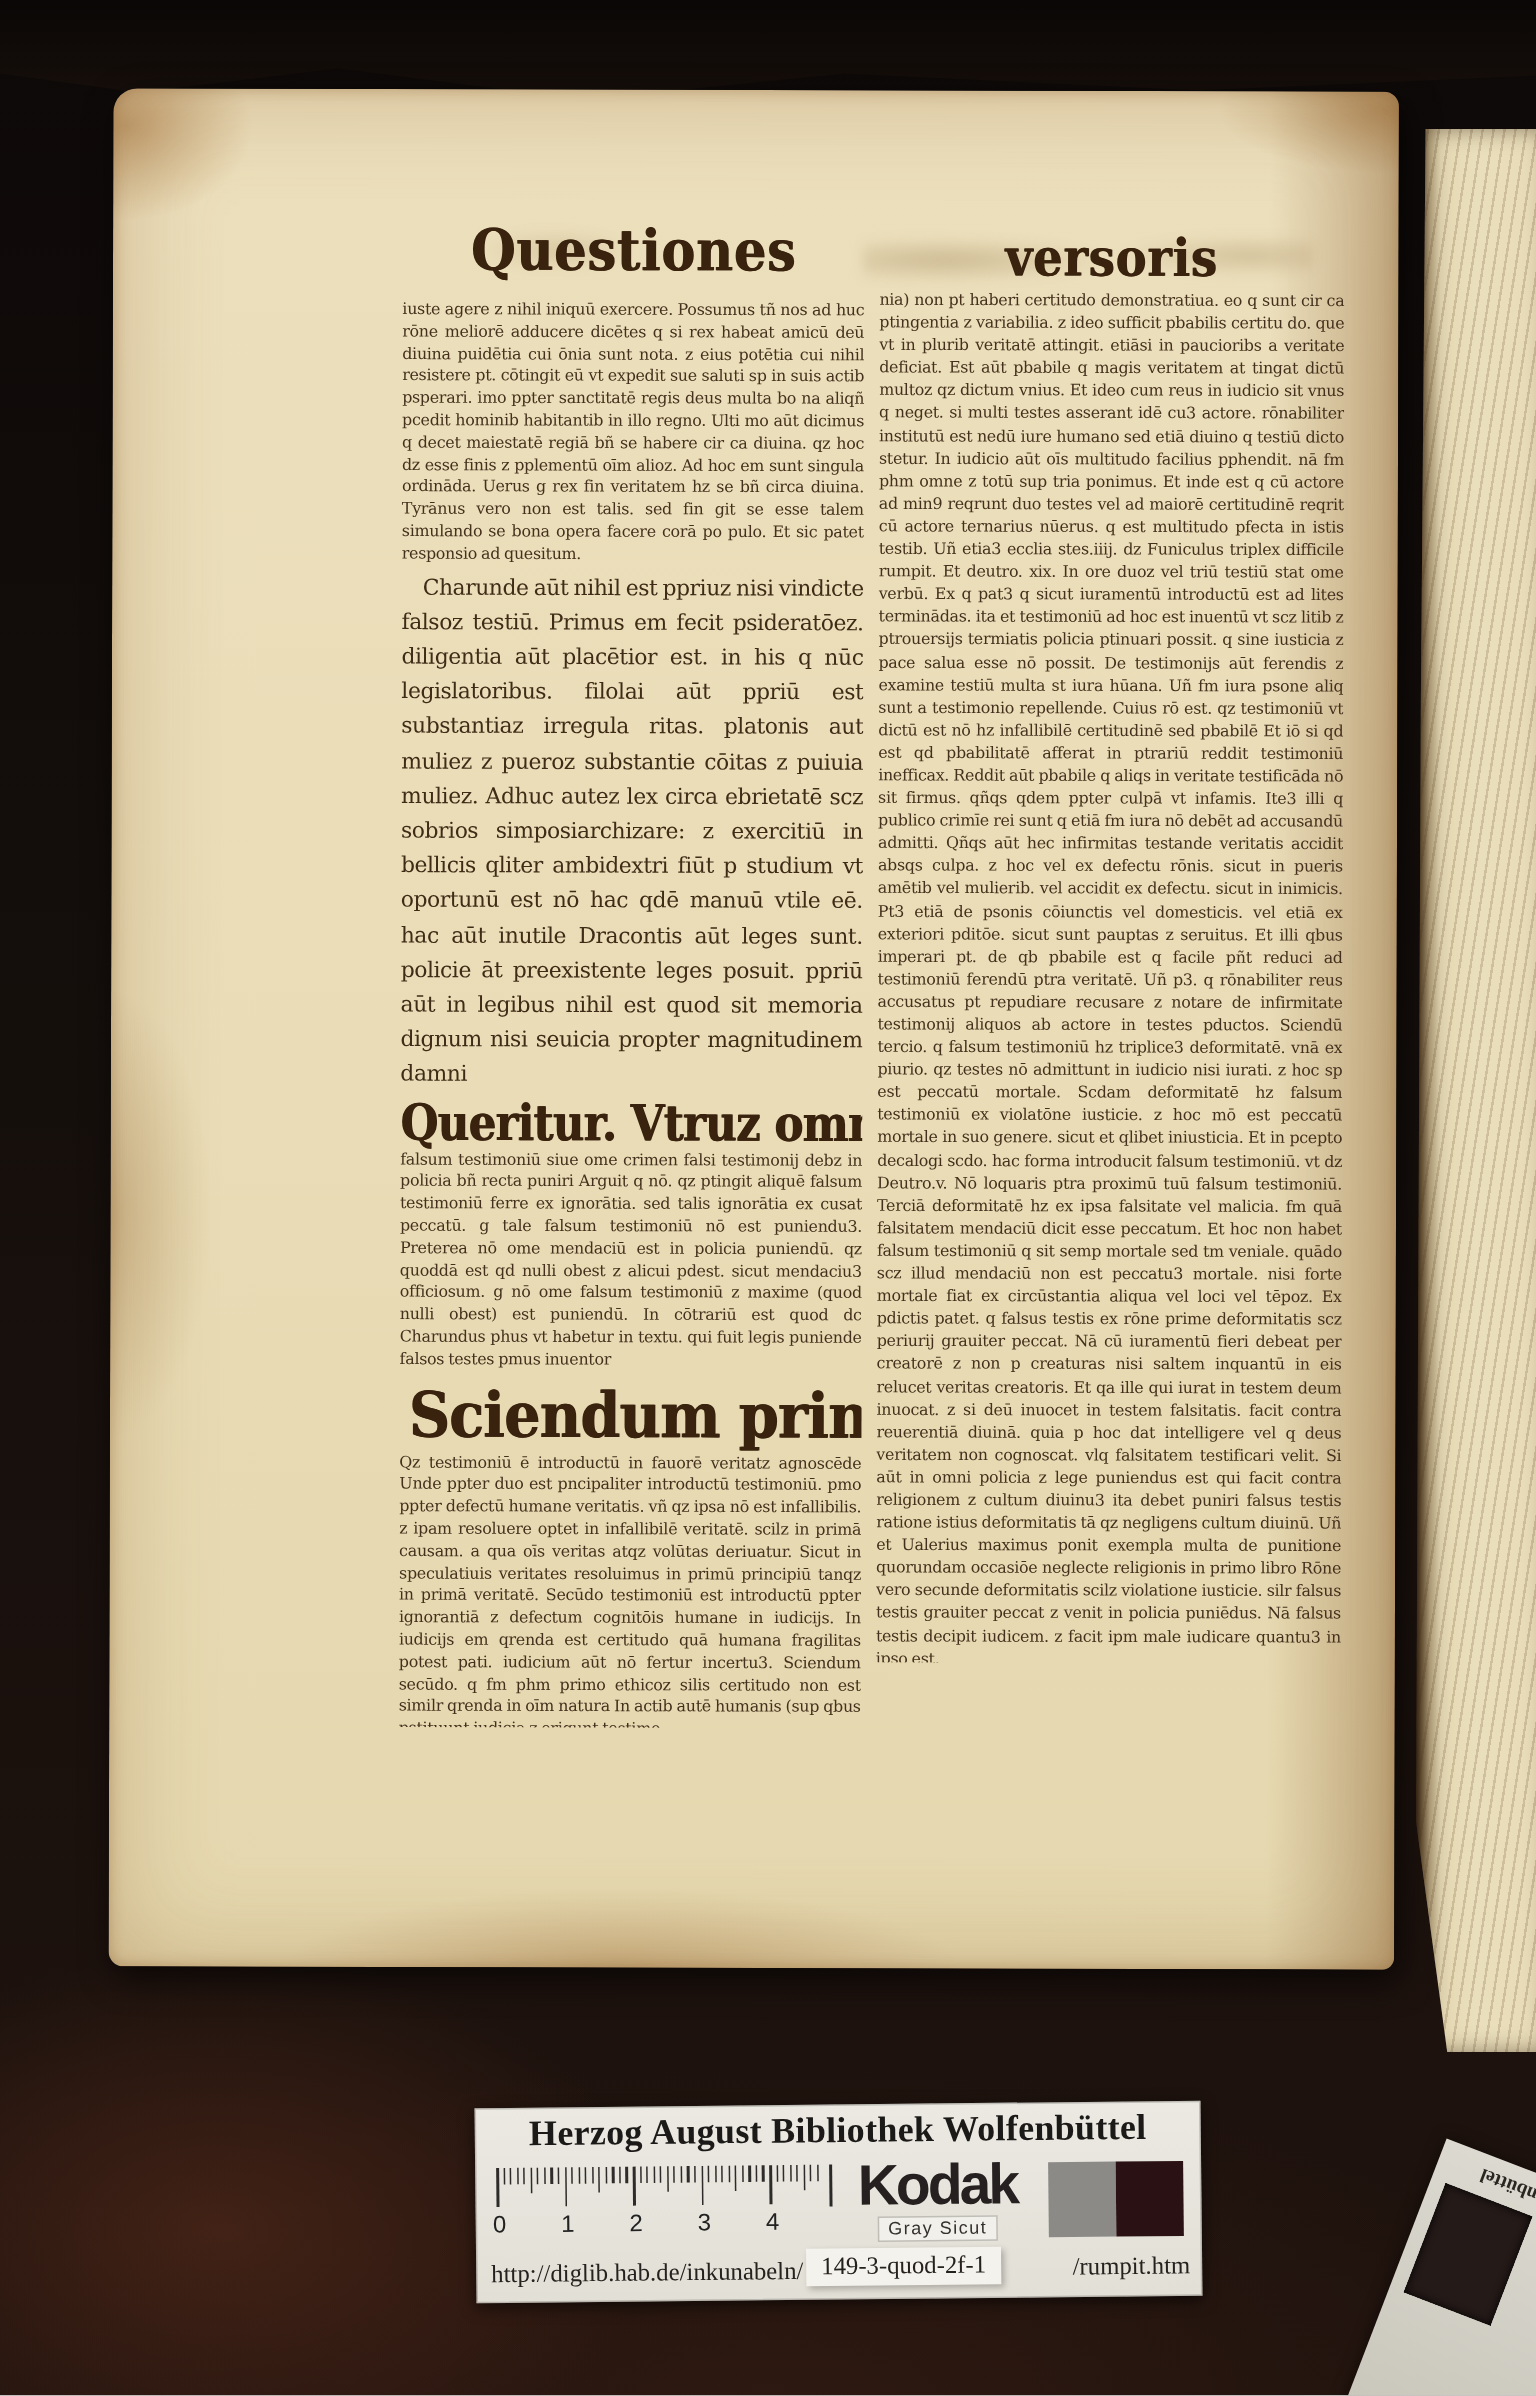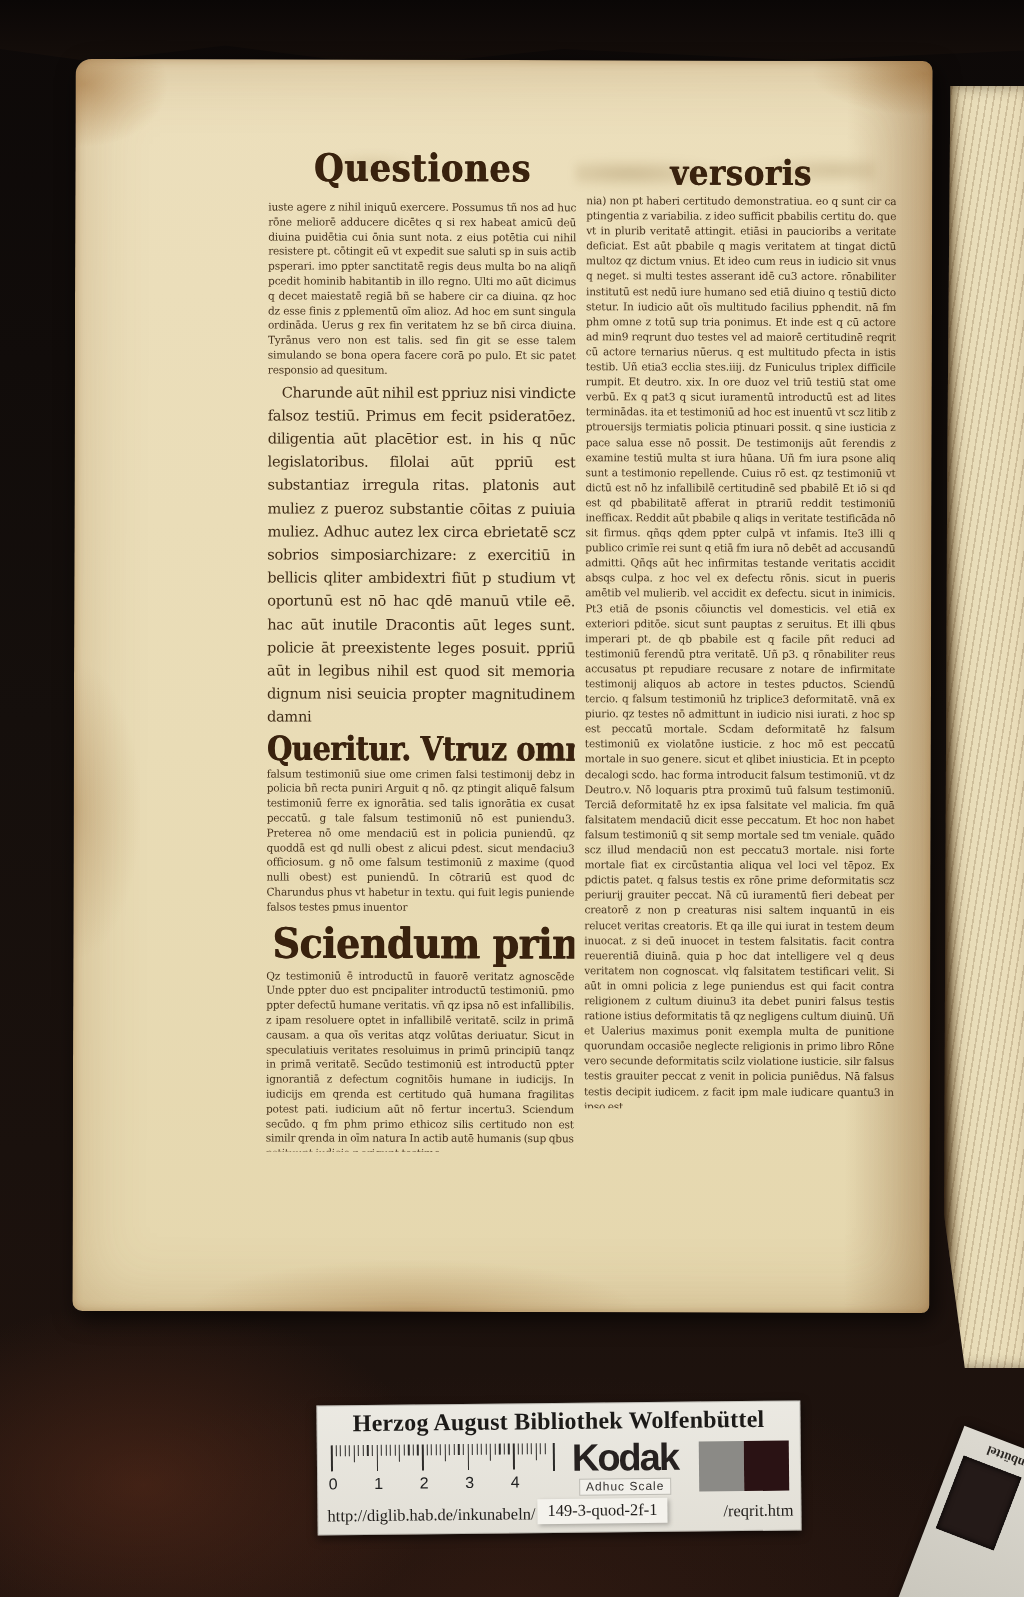--- a/index.html
+++ b/index.html
@@ -231,31 +231,31 @@
         <div class="ruler-nums">
             <span style="left: 1px;">0</span>
             <span style="left: 46.5px;">1</span>
             <span style="left: 92px;">2</span>
             <span style="left: 137.5px;">3</span>
             <span style="left: 183px;">4</span>
           </div>
       </div>
       <div class="kodak">
         <div class="kodak-word">Kodak</div>
-        <span class="kodak-sub">Adhuc Scale</span>
+        <span class="kodak-sub">Gray Sicut</span>
       </div>
       <div class="patches">
         <span class="patch" style="background: rgb(139, 138, 134);"></span><span class="patch" style="background: rgb(42, 18, 20);"></span>
       </div>
     </div>
 
     <div class="cal-bottom">
       <span class="url-left">http://diglib.hab.de/inkunabeln/</span>
       <span class="shelfmark">149-3-quod-2f-1</span>
-      <span class="url-right">/reqrit.htm</span>
+      <span class="url-right">/rumpit.htm</span>
     </div>
   </div>
 
   <div class="corner-label">
     <div class="flip-text">Wolfenbüttel</div>
     <div class="dark-sq"></div>
   </div>
 </div>
 
 </body></html>

